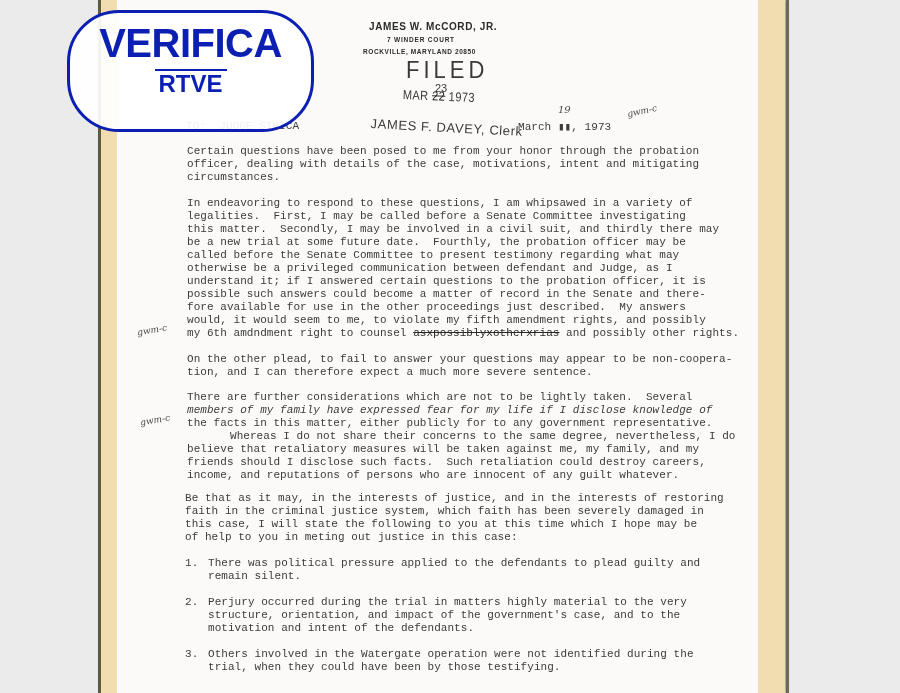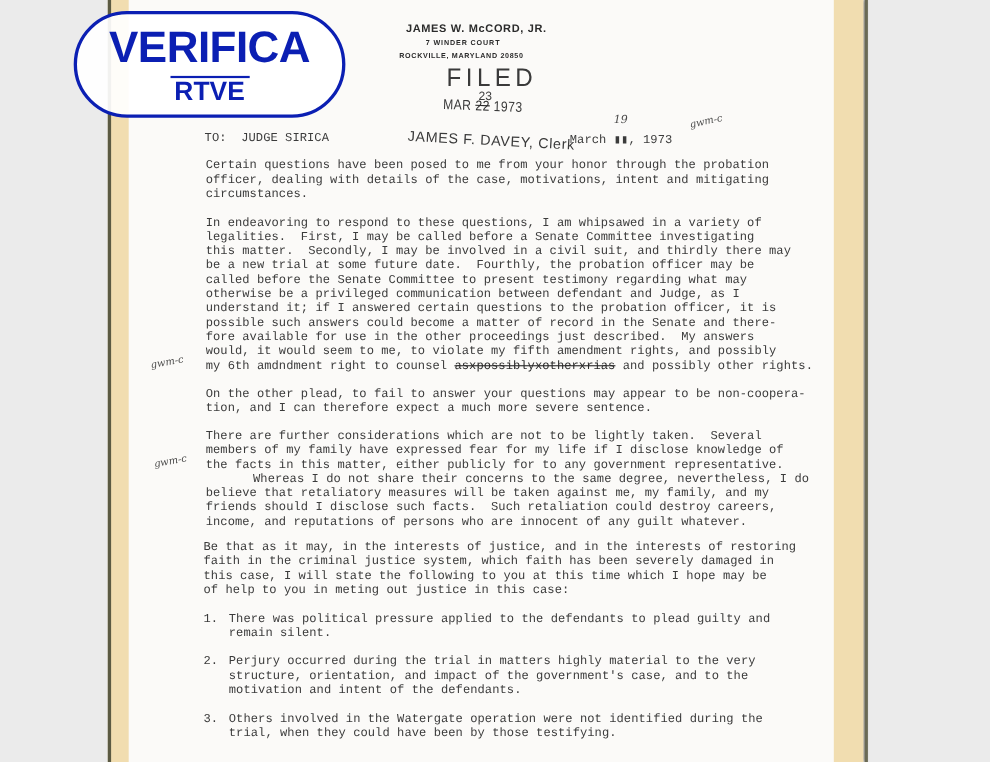--- a/index.html
+++ b/index.html
@@ -111,21 +111,21 @@
     .strike {
       text-decoration: line-through;
       color: #2a2a2a;
     }
 
     .logo {
       position: absolute;
       left: 67px;
       top: 10px;
       width: 247px;
-      height: 97px;
+      height: 122px;
       border: 3px solid #0b1fb3;
       border-radius: 52px;
       background: rgba(255,255,255,0.92);
       box-sizing: border-box;
     }
     .logo-main {
       position: absolute;
       left: 0; right: 0;
       top: 10px;
       text-align: center;
@@ -201,21 +201,21 @@
   <div class="line" style="left:187px; top:327px;"><span>my 6th amdndment right to counsel </span><span class="strike">asxpossiblyxotherxrias</span><span> and possibly other rights.</span></div>
 </div>
 
 <div>
   <div class="line" style="left:187px; top:353px;">On the other plead, to fail to answer your questions may appear to be non-coopera-</div>
   <div class="line" style="left:187px; top:366px;">tion, and I can therefore expect a much more severe sentence.</div>
 </div>
 
 <div>
   <div class="line" style="left:187px; top:391px;">There are further considerations which are not to be lightly taken.  Several</div>
-  <div class="line" style="left:187px; top:404px;">members of my family have expressed fear for my life if I disclose knowledge of</div>
+  <div class="line" style="left:187px; top:404px;font-style:italic;">members of my family have expressed fear for my life if I disclose knowledge of</div>
   <div class="line" style="left:187px; top:417px;">the facts in this matter, either publicly for to any government representative.</div>
   <div class="line" style="left:187px; top:430px;padding-left:43px;">Whereas I do not share their concerns to the same degree, nevertheless, I do</div>
   <div class="line" style="left:187px; top:443px;">believe that retaliatory measures will be taken against me, my family, and my</div>
   <div class="line" style="left:187px; top:456px;">friends should I disclose such facts.  Such retaliation could destroy careers,</div>
   <div class="line" style="left:187px; top:469px;">income, and reputations of persons who are innocent of any guilt whatever.</div>
 </div>
 
 <div>
   <div class="line" style="left:185px; top:492px;">Be that as it may, in the interests of justice, and in the interests of restoring</div>
   <div class="line" style="left:185px; top:505px;">faith in the criminal justice system, which faith has been severely damaged in</div>

